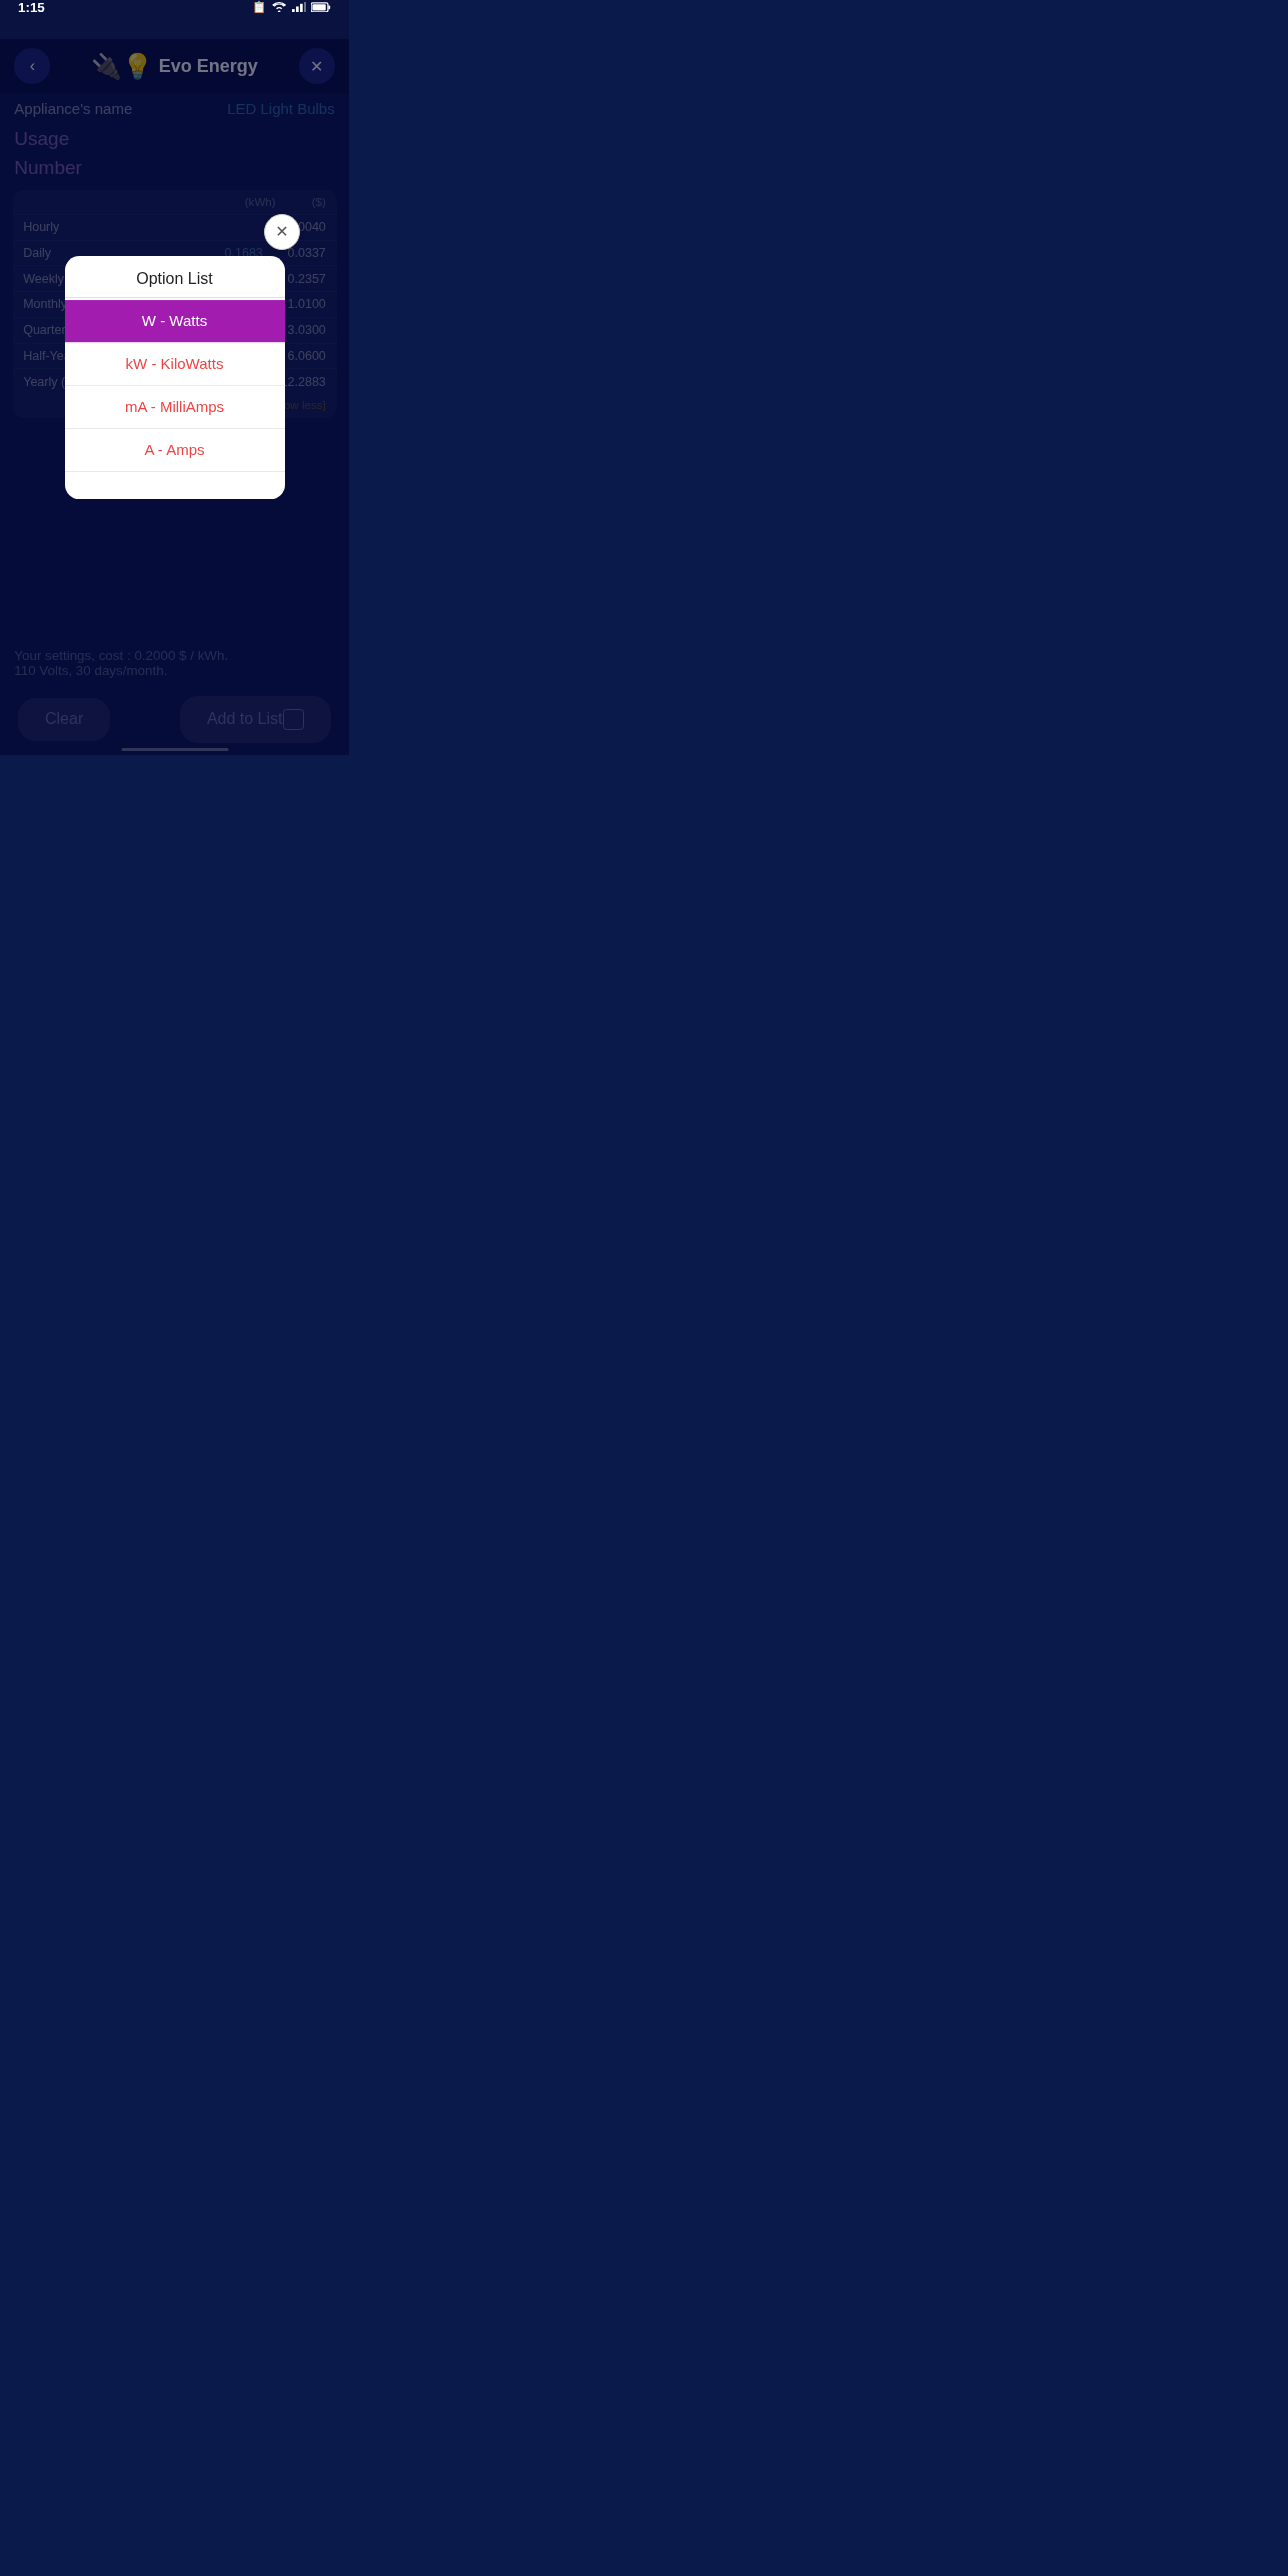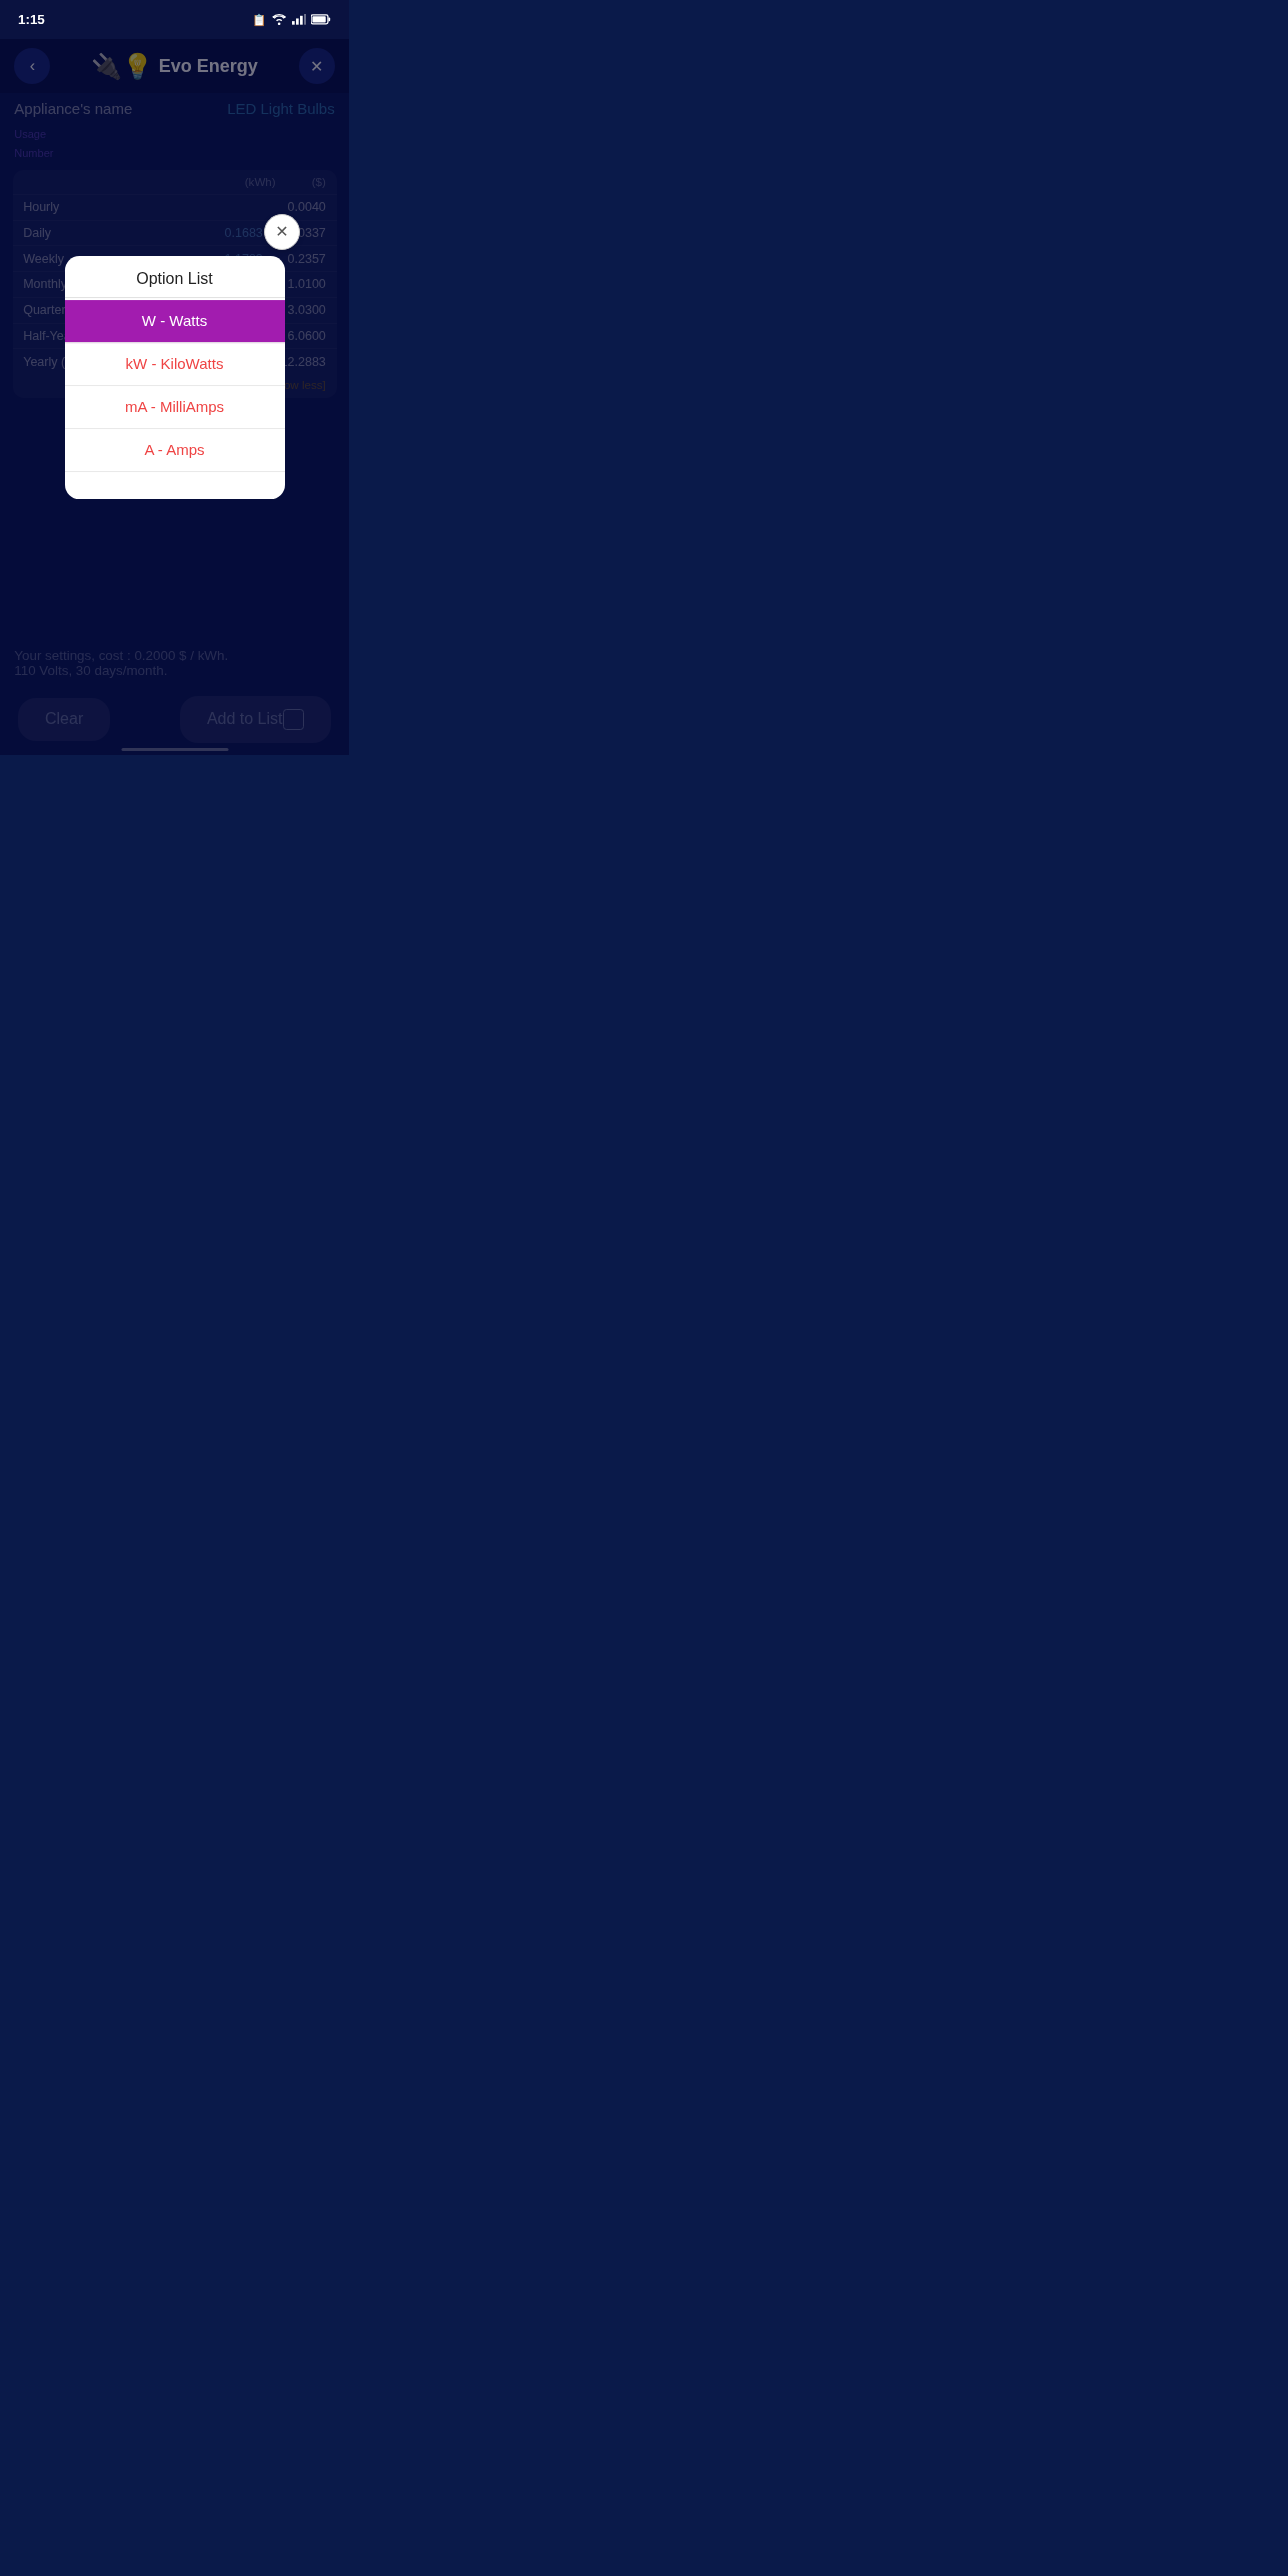--- a/index.html
+++ b/index.html
@@ -16,21 +16,21 @@
       background-color: #0a1a4a;
       position: relative;
     }
 
     
     .status-bar {
       width: 100%;
       height: 39px;
       background-color: #0a1240;
       display: flex;
-      align-items: center;
+      align-items: flex-start;
       justify-content: space-between;
       padding: 0 18px;
       position: relative;
       z-index: 1;
     }
 
     .status-time {
       color: white;
       font-size: 13.4px;
       font-weight: 600;
@@ -124,22 +124,22 @@
 
     
     .usage-row {
       display: flex;
       align-items: center;
       padding: 3.6px 14.3px;
       opacity: 0.5;
     }
 
     .usage-label {
-      color: #8b5cf6;
-      font-size: 11px;
+      color: #f0abfc;
+      font-size: 19px;
       flex: 1;
     }
 
     
     .data-table {
       margin: 7.2px 12.5px;
       border-radius: 10.7px;
       background-color: rgba(255,255,255,0.08);
       overflow: hidden;
       opacity: 0.5;

